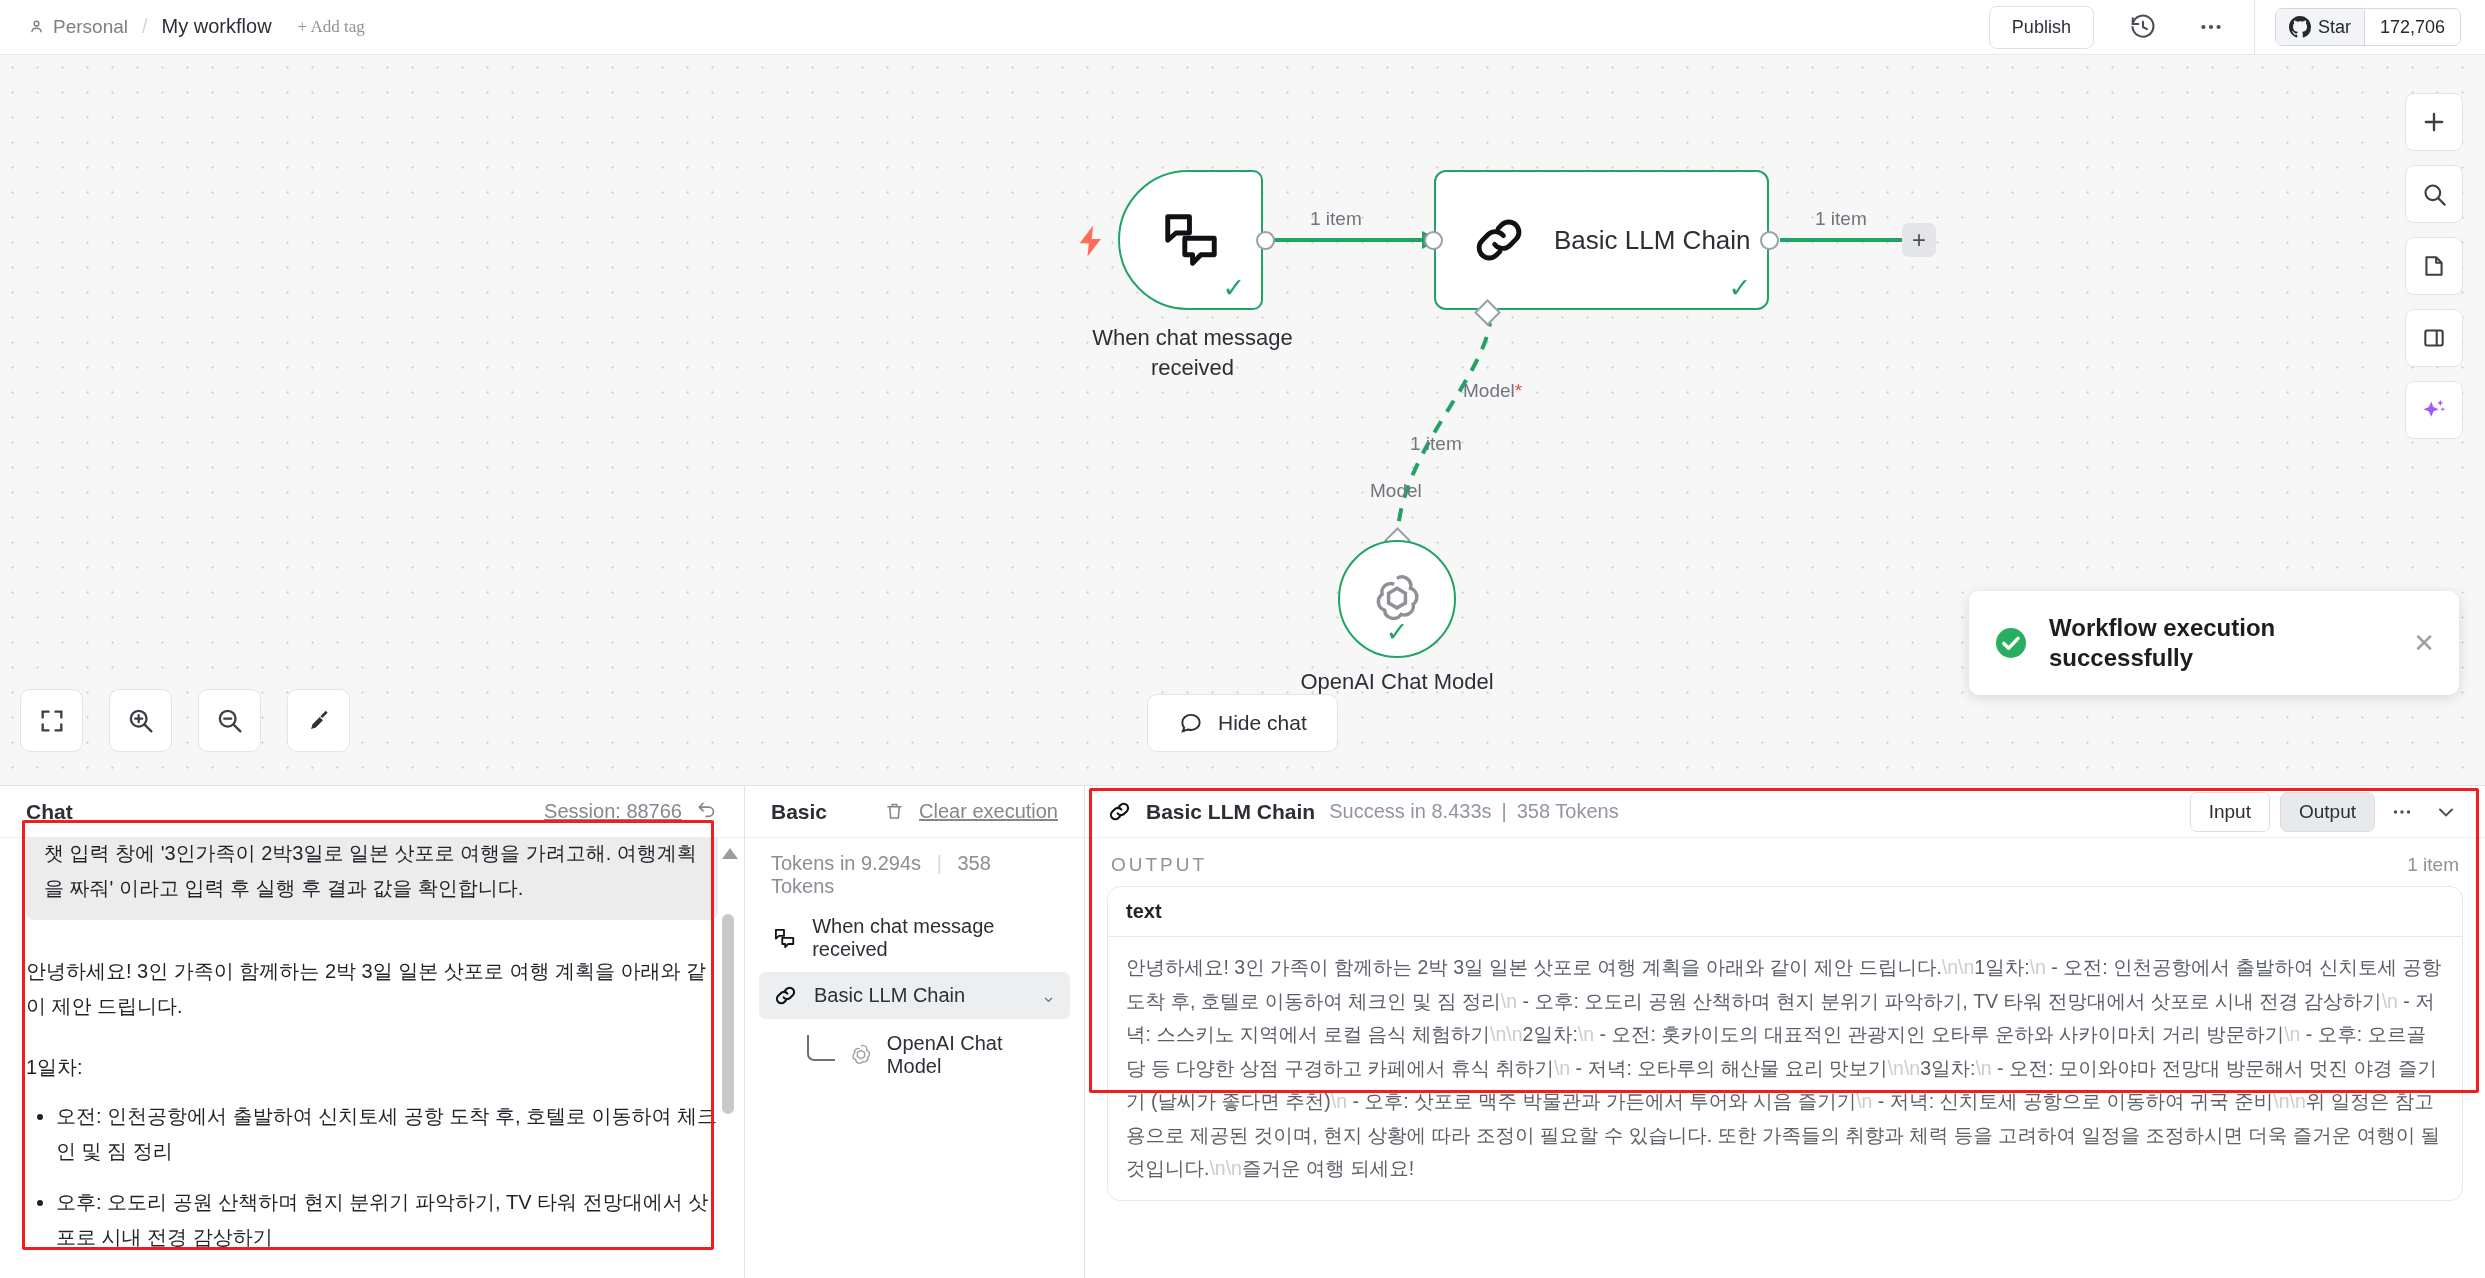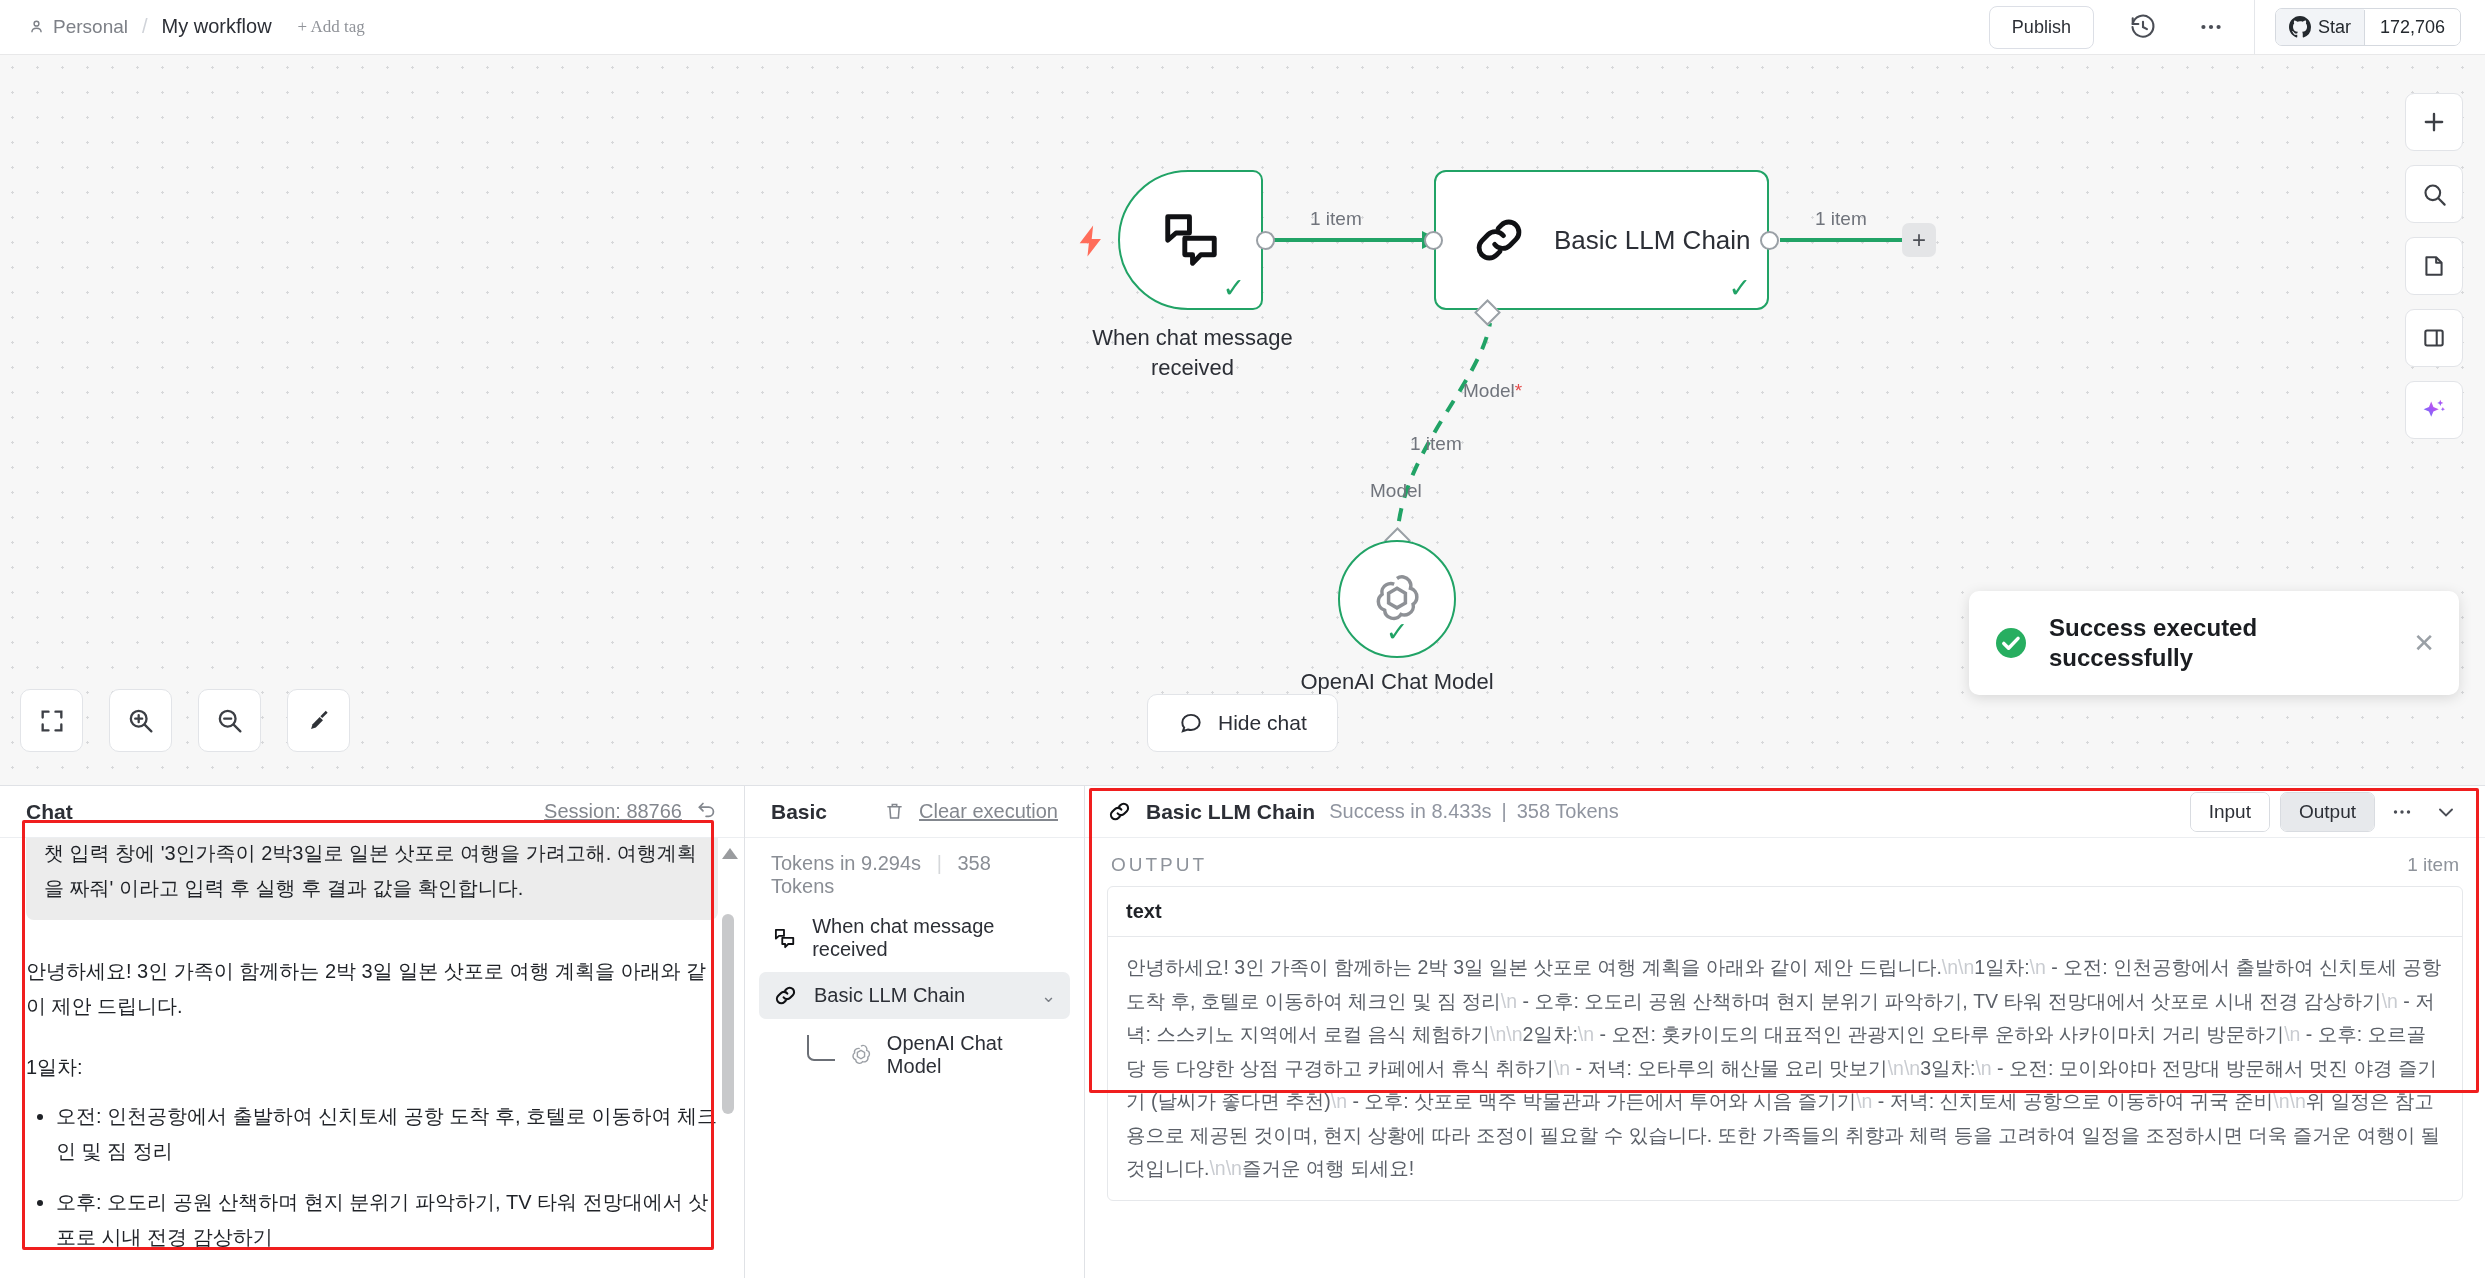--- a/index.html
+++ b/index.html
@@ -173,21 +173,21 @@
     border-bottom:1px solid #eceef1;}
   .out-name{ font-size:21px; color:#2c2f36; font-weight:bold;}
   .out-meta{ font-size:20px; color:#9095a0;}
   .out-actions{ margin-left:auto; display:flex; align-items:center; gap:10px;}
   .seg{ border:1px solid #d9dce1; border-radius:7px; overflow:hidden; display:flex;}
   .seg div{ padding:8px 18px; font-size:19px; color:#2c2f36; cursor:pointer; background:#fff;}
   .seg div.on{ background:#e7e9ec;}
   .out-sub{ display:flex; align-items:center; justify-content:space-between; padding:16px 26px 10px;}
   .out-sub .lbl{ font-size:19px; letter-spacing:3px; color:#8e939b;}
   .out-sub .cnt{ font-size:19px; color:#8e939b;}
-  .out-card{ margin:0 22px; border:1px solid #e6e8eb; border-radius:6px; overflow:hidden;}
+  .out-card{ margin:0 22px; border:1px solid #e6e8eb; border-radius:13px; overflow:hidden;}
   .out-card-h{ padding:13px 18px; font-size:20px; font-weight:bold; color:#1f2227; border-bottom:1px solid #e6e8eb;}
   .out-card-b{ padding:14px 18px; font-size:19.5px; line-height:1.72; color:#5b6068; word-break:break-word;}
   .esc{ color:#c9ccd1;}
 </style>
 </head>
 <body>
 
 <div class="topbar">
   <div class="crumbs">
     <div class="crumb-personal">
@@ -365,21 +365,21 @@
         <path d="M19.6 9.4l.55 1.3 1.3.55-1.3.55-.55 1.3-.55-1.3-1.3-.55 1.3-.55z" fill="url(#spg)"></path>
       </svg>
     </div>
   </div>
 
   <div class="toast">
     <svg width="36" height="36" viewBox="0 0 24 24">
       <circle cx="12" cy="12" r="10" fill="#27ae60"></circle>
       <path d="M7.2 12.3l3.2 3.2 6.3-6.6" fill="none" stroke="#fff" stroke-width="2.3" stroke-linecap="round" stroke-linejoin="round"></path>
     </svg>
-    <div class="toast-title">Success executed successfully</div>
+    <div class="toast-title">Workflow execution successfully</div>
     <div class="toast-close">✕</div>
   </div>
 </div>
 
 <div class="bottom">
 
   <div class="panel-chat">
     <div class="ph">
       <div class="ph-title">Chat</div>
       <div class="ph-right">

